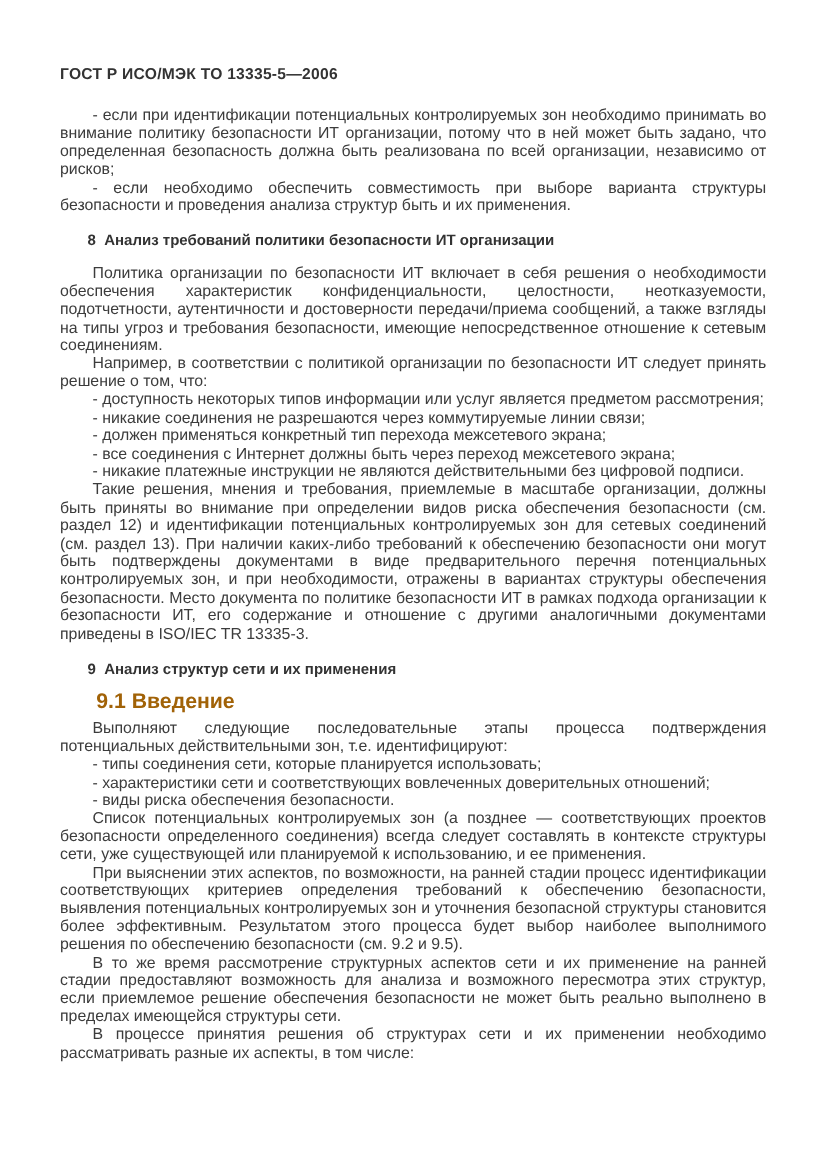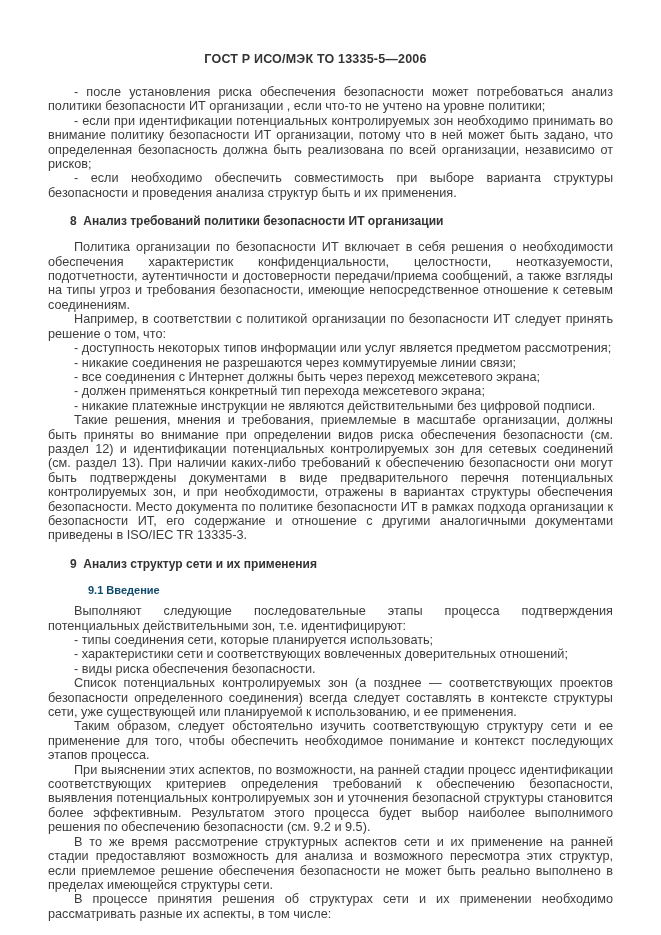--- a/index.html
+++ b/index.html
@@ -9,21 +9,21 @@
     height: 935px;
     margin: 0 auto;
     background: #ffffff;
     box-sizing: border-box;
     padding: 52px 48px 0 48px;
     font-family: "Liberation Sans", sans-serif;
     color: #3c3c3c;
     overflow: hidden;
   }
   .doc-header {
-    text-align: center;
+    text-align: left;
     padding-right: 30px;
     font-size: 12.5px;
     font-weight: bold;
     color: #333333;
     letter-spacing: 0.2px;
     white-space: pre;
   }
   .content {
     margin-top: 19px;
     font-size: 12.7px;
@@ -36,65 +36,63 @@
   }
   .h-section {
     font-size: 12px;
     line-height: 16px;
     font-weight: bold;
     color: #333333;
     margin: 13px 0 11px 22px;
     white-space: pre-wrap;
   }
   .h-sub {
-    font-size: 11px;
+    font-size: 17px;
     line-height: 14.4px;
     font-weight: bold;
-    color: #0c4a6e;
-    margin: 8px 0 7px 40px;
+    color: #a16207;
+    margin: 8px 0 7px 29px;
     white-space: pre-wrap;
   }
 </style>
 </head>
 <body>
 
 <div class="page">
 
   <div class="doc-header">ГОСТ Р ИСО/МЭК ТО 13335-5—2006</div>
 
   <div class="content">
 
-    <p class="body">- после установления риска обеспечения безопасности может потребоваться анализ политики безопасности ИТ организации , если что-то не учтено на уровне политики;</p>
     <p class="body">- если при идентификации потенциальных контролируемых зон необходимо принимать во внимание политику безопасности ИТ организации, потому что в ней может быть задано, что определенная безопасность должна быть реализована по всей организации, независимо от рисков;</p>
     <p class="body">- если необходимо обеспечить совместимость при выборе варианта структуры безопасности и проведения анализа структур быть и их применения.</p>
 
     <div class="h-section">8  Анализ требований политики безопасности ИТ организации</div>
 
     <p class="body">Политика организации по безопасности ИТ включает в себя решения о необходимости обеспечения характеристик конфиденциальности, целостности, неотказуемости, подотчетности, аутентичности и достоверности передачи/приема сообщений, а также взгляды на типы угроз и требования безопасности, имеющие непосредственное отношение к сетевым соединениям.</p>
     <p class="body">Например, в соответствии с политикой организации по безопасности ИТ следует принять решение о том, что:</p>
 
     <p class="body">- доступность некоторых типов информации или услуг является предметом рассмотрения;</p>
     <p class="body">- никакие соединения не разрешаются через коммутируемые линии связи;</p>
+    <p class="body">- должен применяться конкретный тип перехода межсетевого экрана;</p>
     <p class="body">- все соединения с Интернет должны быть через переход межсетевого экрана;</p>
-    <p class="body">- должен применяться конкретный тип перехода межсетевого экрана;</p>
     <p class="body">- никакие платежные инструкции не являются действительными без цифровой подписи.</p>
 
     <p class="body">Такие решения, мнения и требования, приемлемые в масштабе организации, должны быть приняты во внимание при определении видов риска обеспечения безопасности (см. раздел 12) и идентификации потенциальных контролируемых зон для сетевых соединений (см. раздел 13). При наличии каких-либо требований к обеспечению безопасности они могут быть подтверждены документами в виде предварительного перечня потенциальных контролируемых зон, и при необходимости, отражены в вариантах структуры обеспечения безопасности. Место документа по политике безопасности ИТ в рамках подхода организации к безопасности ИТ, его содержание и отношение с другими аналогичными документами приведены в ISO/IEC TR 13335-3.</p>
 
     <div class="h-section">9  Анализ структур сети и их применения</div>
     <div class="h-sub">9.1 Введение</div>
 
     <p class="body">Выполняют следующие последовательные этапы процесса подтверждения потенциальных действительными зон, т.е. идентифицируют:</p>
 
     <p class="body">- типы соединения сети, которые планируется использовать;</p>
     <p class="body">- характеристики сети и соответствующих вовлеченных доверительных отношений;</p>
     <p class="body">- виды риска обеспечения безопасности.</p>
 
     <p class="body">Список потенциальных контролируемых зон (а позднее — соответствующих проектов безопасности определенного соединения) всегда следует составлять в контексте структуры сети, уже существующей или планируемой к использованию, и ее применения.</p>
-    <p class="body">Таким образом, следует обстоятельно изучить соответствующую структуру сети и ее применение для того, чтобы обеспечить необходимое понимание и контекст последующих этапов процесса.</p>
     <p class="body">При выяснении этих аспектов, по возможности, на ранней стадии процесс идентификации соответствующих критериев определения требований к обеспечению безопасности, выявления потенциальных контролируемых зон и уточнения безопасной структуры становится более эффективным. Результатом этого процесса будет выбор наиболее выполнимого решения по обеспечению безопасности (см. 9.2 и 9.5).</p>
     <p class="body">В то же время рассмотрение структурных аспектов сети и их применение на ранней стадии предоставляют возможность для анализа и возможного пересмотра этих структур, если приемлемое решение обеспечения безопасности не может быть реально выполнено в пределах имеющейся структуры сети.</p>
     <p class="body">В процессе принятия решения об структурах сети и их применении необходимо рассматривать разные их аспекты, в том числе:</p>
 
 
   </div>
 
 </div>
 
 </body></html>

